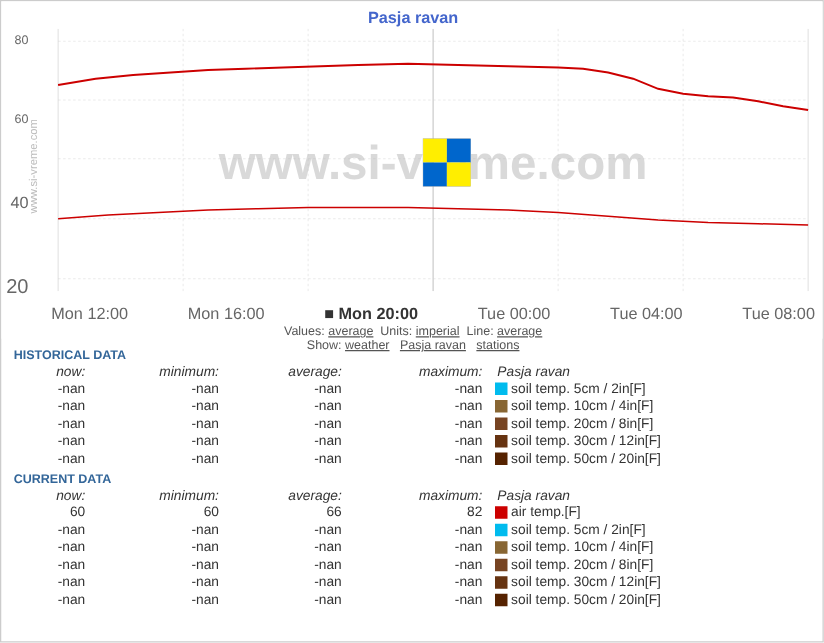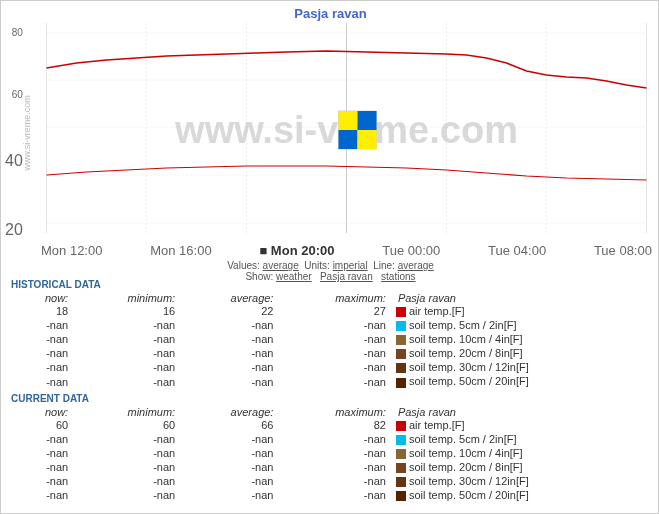--- a/index.html
+++ b/index.html
@@ -77,21 +77,21 @@
 <body>
 
 <div class="chart-container">
   <div class="chart-title">Pasja ravan</div>
 
   <div style="position:relative; height:220px; margin: 0 8px 0 40px;">
 
     <div style="position:absolute; left:-36px; top:0; bottom:0; display:flex; flex-direction:column; justify-content:space-between; align-items:flex-end; padding: 4px 0; gap: 28px;">
       <span style="font-size:10px;color:#666;">80</span>
       <span style="font-size:10px;color:#666;">60</span>
-      <span style="font-size:16px;color:#666;">40</span>
+      <span style="font-size:13px;color:#666;">40</span>
       <span style="font-size:16px;color:#666;">20</span>
     </div>
 
     <div style="position:absolute;left:-52px;top:50%;transform:translateY(-50%) rotate(-90deg);font-size:9px;color:#bbb;white-space:nowrap;">www.si-vreme.com</div>
 
     <svg viewBox="0 0 600 210" width="100%" height="210" style="display:block;">
 
       <line x1="0" y1="10" x2="600" y2="10" stroke="#ddd" stroke-width="0.5" stroke-dasharray="2,2"></line>
       <line x1="0" y1="57" x2="600" y2="57" stroke="#ddd" stroke-width="0.5" stroke-dasharray="2,2"></line>
       <line x1="0" y1="104" x2="600" y2="104" stroke="#ddd" stroke-width="0.5" stroke-dasharray="2,2"></line>
@@ -143,27 +143,20 @@
     <thead>
       <tr>
         <th style="text-align:right;">now:</th>
         <th style="text-align:right;">minimum:</th>
         <th style="text-align:right;">average:</th>
         <th style="text-align:right;">maximum:</th>
         <th style="text-align:left;">Pasja ravan</th>
       </tr>
     </thead>
     <tbody id="historical-tbody">
-    <tr>
-          <td>18</td>
-          <td>16</td>
-          <td>22</td>
-          <td>27</td>
-          <td class="sensor-label"><span class="color-box" style="background: rgb(204, 0, 0);"></span>air temp.[F]</td>
-        </tr>
         <tr>
           <td>-nan</td>
           <td>-nan</td>
           <td>-nan</td>
           <td>-nan</td>
           <td class="sensor-label"><span class="color-box" style="background: rgb(0, 187, 238);"></span>soil temp. 5cm / 2in[F]</td>
         </tr>
         <tr>
           <td>-nan</td>
           <td>-nan</td>

